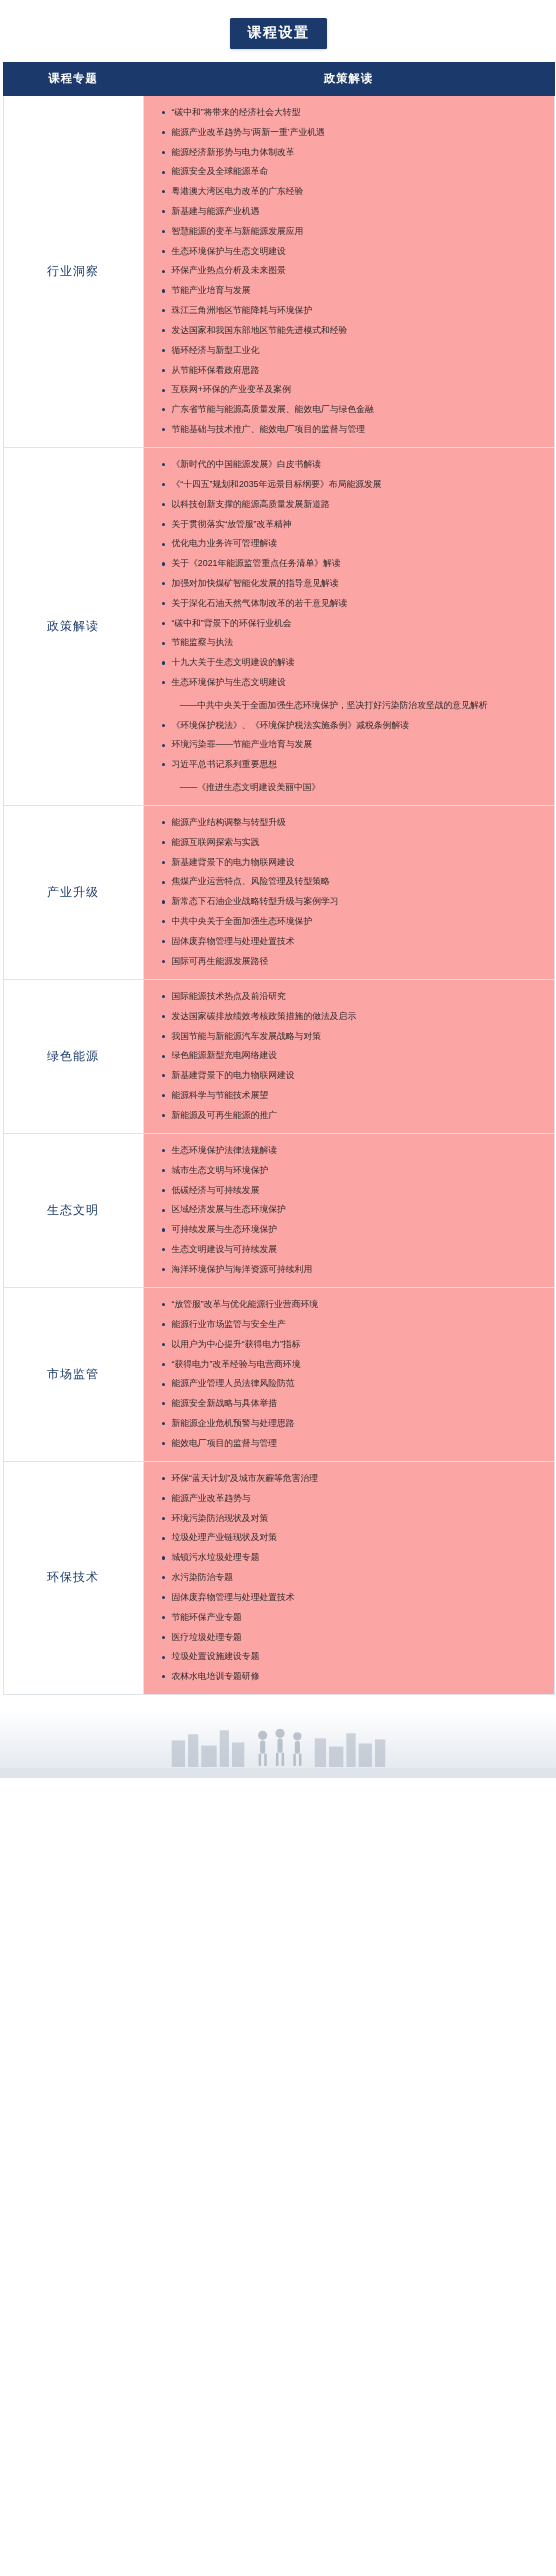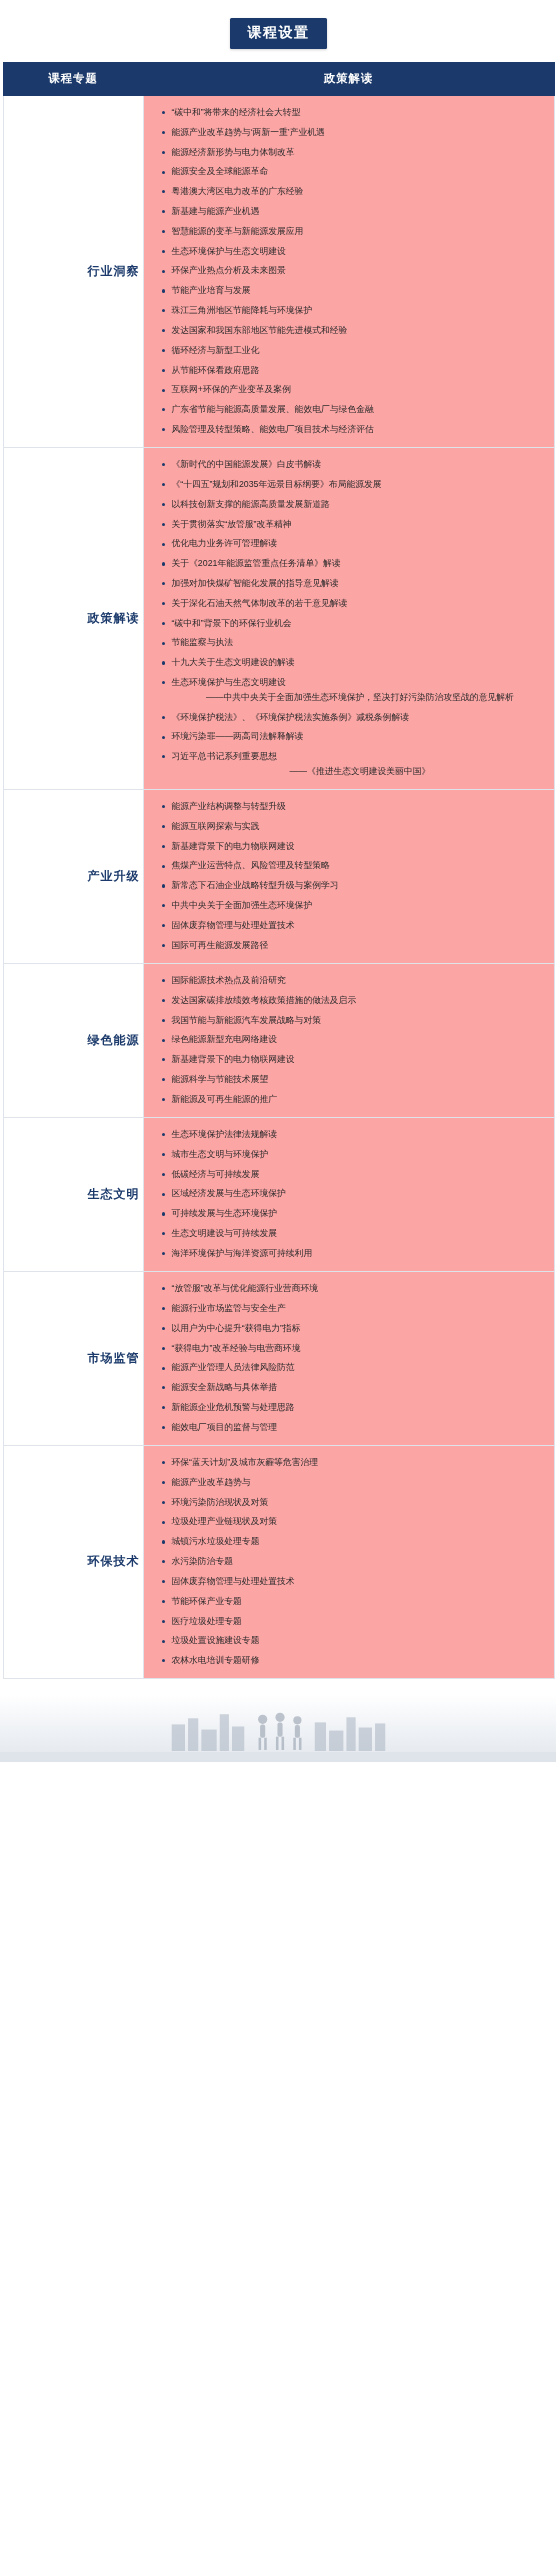--- a/index.html
+++ b/index.html
@@ -48,24 +48,24 @@
     font-weight: bold;
     letter-spacing: 1px;
     text-align: center;
     padding: 8.2px 0;
     border: 0.5px solid #1b3a6b;
   }
   .col-topic { width: 131px; }
   .col-content { width: 384px; }
 
   .row-topic {
-    text-align: right;
+    text-align: center;
     vertical-align: middle;
     font-size: 12px;
-    font-weight: bold;
+    font-weight: normal;
     color: #1b3a6b;
     letter-spacing: 1px;
     border: 0.5px solid #dfe4ea;
     background: #ffffff;
     padding: 5.2px 3.1px;
   }
   .row-content {
     border: 0.5px solid #dfe4ea;
     background: #fca5a5;
     padding: 10.3px 13.4px 10.3px 17.5px;
@@ -91,22 +91,21 @@
     left: 1px;
     top: 5.2px;
     width: 3.1px;
     height: 3.1px;
     border-radius: 50%;
     background: #1b3a6b;
   }
   .sub-line {
     display: block;
     padding-left: 8.2px;
-    margin-top: 1px;
-    text-align: center;
+    margin-top: 9px;
   }
 
   
   .footer-band {
     position: relative;
     width: 100%;
     height: 67px;
     margin-top: 15.5px;
     background: linear-gradient(to bottom, #ffffff 0%, #eef1f5 55%, #e3e8ee 100%);
     overflow: hidden;
@@ -170,42 +169,42 @@
               <li><span>智慧能源的变革与新能源发展应用</span></li>
               <li><span>生态环境保护与生态文明建设</span></li>
               <li><span>环保产业热点分析及未来图景</span></li>
               <li><span>节能产业培育与发展</span></li>
               <li><span>珠江三角洲地区节能降耗与环境保护</span></li>
               <li><span>发达国家和我国东部地区节能先进模式和经验</span></li>
               <li><span>循环经济与新型工业化</span></li>
               <li><span>从节能环保看政府思路</span></li>
               <li><span>互联网+环保的产业变革及案例</span></li>
               <li><span>广东省节能与能源高质量发展、能效电厂与绿色金融</span></li>
-              <li><span>风险管理及转型策略、能效电厂项目技术与经济评估</span></li>
+              <li><span>节能基础与技术推广、能效电厂项目的监督与管理</span></li>
             </ul>
           </td>
         </tr>
         <tr>
           <td class="row-topic">政策解读</td>
           <td class="row-content">
             <ul>
               <li><span>《新时代的中国能源发展》白皮书解读</span></li>
               <li><span>《“十四五”规划和2035年远景目标纲要》布局能源发展</span></li>
               <li><span>以科技创新支撑的能源高质量发展新道路</span></li>
               <li><span>关于贯彻落实“放管服”改革精神</span></li>
               <li><span>优化电力业务许可管理解读</span></li>
               <li><span>关于《2021年能源监管重点任务清单》解读</span></li>
               <li><span>加强对加快煤矿智能化发展的指导意见解读</span></li>
               <li><span>关于深化石油天然气体制改革的若干意见解读</span></li>
               <li><span>“碳中和”背景下的环保行业机会</span></li>
               <li><span>节能监察与执法</span></li>
               <li><span>十九大关于生态文明建设的解读</span></li>
               <li><span>生态环境保护与生态文明建设</span><span class="sub-line">——中共中央关于全面加强生态环境保护，坚决打好污染防治攻坚战的意见解析</span></li>
               <li><span>《环境保护税法》、《环境保护税法实施条例》减税条例解读</span></li>
-              <li><span>环境污染罪——两高司法解释解读</span></li>
+              <li><span>环境污染罪——节能产业培育与发展</span></li>
               <li><span>习近平总书记系列重要思想</span><span class="sub-line">——《推进生态文明建设美丽中国》</span></li>
             </ul>
           </td>
         </tr>
         <tr>
           <td class="row-topic">产业升级</td>
           <td class="row-content">
             <ul>
               <li><span>能源产业结构调整与转型升级</span></li>
               <li><span>能源互联网探索与实践</span></li>

